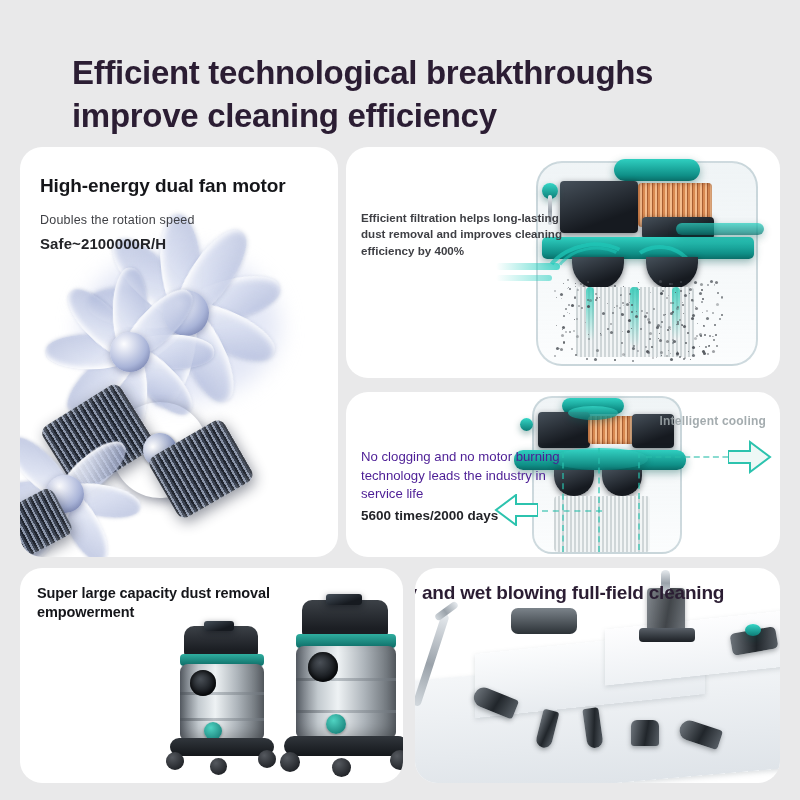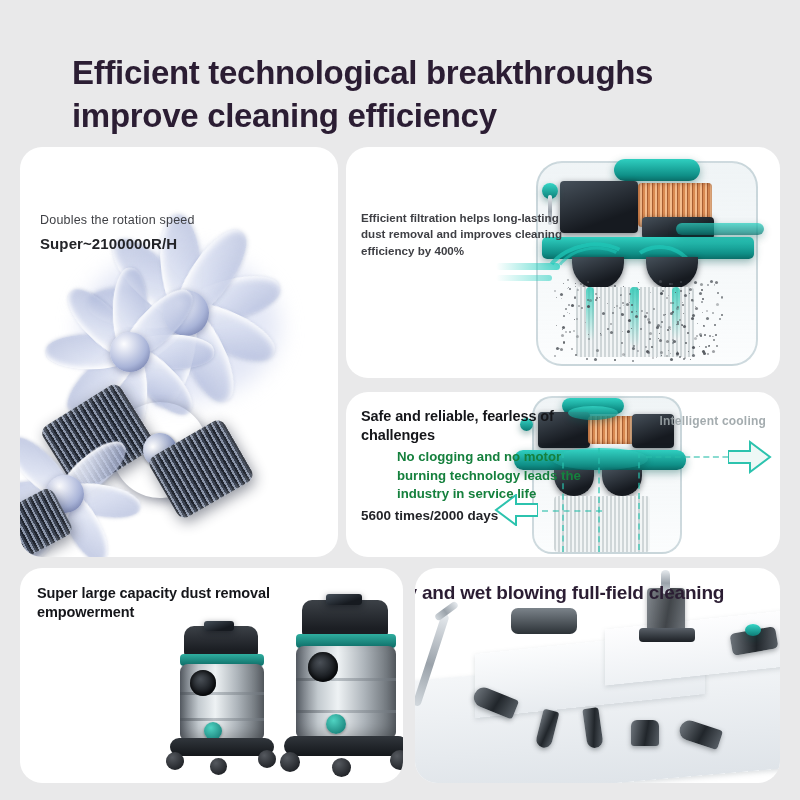--- a/index.html
+++ b/index.html
@@ -33,21 +33,21 @@
   #card-motor .sub2 { position:absolute; left:20px; top:88px; font-size:15px; font-weight:bold; color:#232428; letter-spacing:.1px;}
 
   
   #card-dust { left:346px; top:147px; width:434px; height:231px; }
   #card-dust .c-title { position:absolute; left:15px; top:18px; width:210px; font-size:15.5px; line-height:1.28; }
   #card-dust .c-body { position:absolute; left:15px; top:63px; width:215px; font-size:11.6px; line-height:1.42; font-weight:bold; }
 
   
   #card-safe { left:346px; top:392px; width:434px; height:165px; }
   #card-safe .c-title { position:absolute; left:15px; top:15px; width:215px; font-size:14.5px; line-height:1.3; }
-  #card-safe .c-body { position:absolute; left:15px; top:56px; width:205px; font-size:13.2px; line-height:1.42; font-weight:bold; color:#15803d;margin-left:36px;}
+  #card-safe .c-body { position:absolute; left:15px; top:56px; width:205px; font-size:13.2px; line-height:1.42; font-weight:normal; color:#4c1d95;}
   #card-safe .metric { position:absolute; left:15px; top:116px; font-size:13.5px; font-weight:bold; color:#232428;}
   .cool-label {
     position:absolute; right:14px; top:22px; font-size:12px; font-weight:bold;
     color:#9aa3a6; letter-spacing:.2px; opacity:.9;
   }
 
   
   #card-capacity { left:20px; top:568px; width:383px; height:215px; }
   #card-capacity .c-title { position:absolute; left:17px; top:16px; width:260px; font-size:14.5px; line-height:1.3; }
   #card-capacity .c-body { position:absolute; left:17px; top:58px; width:180px; font-size:13.5px; line-height:1.42; color:#46474c; }
@@ -239,22 +239,23 @@
       <div class="blade" style="transform:translate(-6px,-20px) rotate(-40deg) scale(.78);left:55px;top:252px;"></div>
       <div class="blade" style="transform:translate(-6px,-20px) rotate(10deg) scale(.78);left:55px;top:252px;"></div>
       <div class="blade" style="transform:translate(-6px,-20px) rotate(60deg) scale(.78);left:55px;top:252px;"></div>
       <div class="blade" style="transform:translate(-6px,-20px) rotate(120deg) scale(.78);left:55px;top:252px;"></div>
       <div class="blade" style="transform:translate(-6px,-20px) rotate(175deg) scale(.78);left:55px;top:252px;"></div>
       <div class="blade" style="transform:translate(-6px,-20px) rotate(225deg) scale(.78);left:55px;top:252px;"></div>
       <div class="hub" style="left:36px;top:233px;width:38px;height:38px;"></div>
       <div class="motor-barrel" style="left:-4px;top:255px;width:60px;height:52px;transform:rotate(-28deg);"></div>
     </div>
   </div>
+  <div class="c-title">High-energy dual fan motor</div>
   <div class="sub1">Doubles the rotation speed</div>
-  <div class="sub2">Super~2100000R/H</div>
+  <div class="sub2">Safe~2100000R/H</div>
 </div>
 
 <div class="card" id="card-dust">
   <div class="illus">
     <div class="mach-body" style="left:190px;top:14px;width:222px;height:205px;"></div>
 
     <div class="teal-plate" style="left:268px;top:12px;width:86px;height:22px;border-radius:11px;"></div>
 
     <div class="dark-mech" style="left:214px;top:34px;width:78px;height:52px;"></div>
     <div class="copper" style="left:292px;top:36px;width:74px;height:44px;"></div>
@@ -537,21 +538,20 @@
       <polygon points="0,11 22,11 22,2 42,17 22,32 22,23 0,23" fill="#eef8f6" stroke="#2cc3ae" stroke-width="2"></polygon>
     </svg>
 
     <div class="arrow-line" style="left:196px;top:118px;width:60px;"></div>
     <svg style="position:absolute;left:148px;top:102px;" width="44" height="32" viewBox="0 0 44 32">
       <polygon points="44,10 22,10 22,1 2,16 22,31 22,22 44,22" fill="#ffffff" stroke="#2cc3ae" stroke-width="2"></polygon>
     </svg>
     <div class="teal-ring" style="left:222px;top:14px;width:50px;height:14px;opacity:.8;"></div>
   </div>
   <div class="cool-label">Intelligent cooling</div>
-  <div class="c-title">Safe and reliable, fearless of challenges</div>
   <div class="c-body">No clogging and no motor burning technology leads the industry in service life</div>
   <div class="metric">5600 times/2000 days</div>
 </div>
 
 <div class="card" id="card-capacity">
   <div class="illus">
 
     <div class="vac" style="left:146px;top:58px;width:120px;height:150px;">
       <div class="top" style="left:18px;top:0px;width:74px;height:30px;"></div>
       <div class="dark-mech" style="left:38px;top:-5px;width:30px;height:10px;border-radius:3px;"></div>

